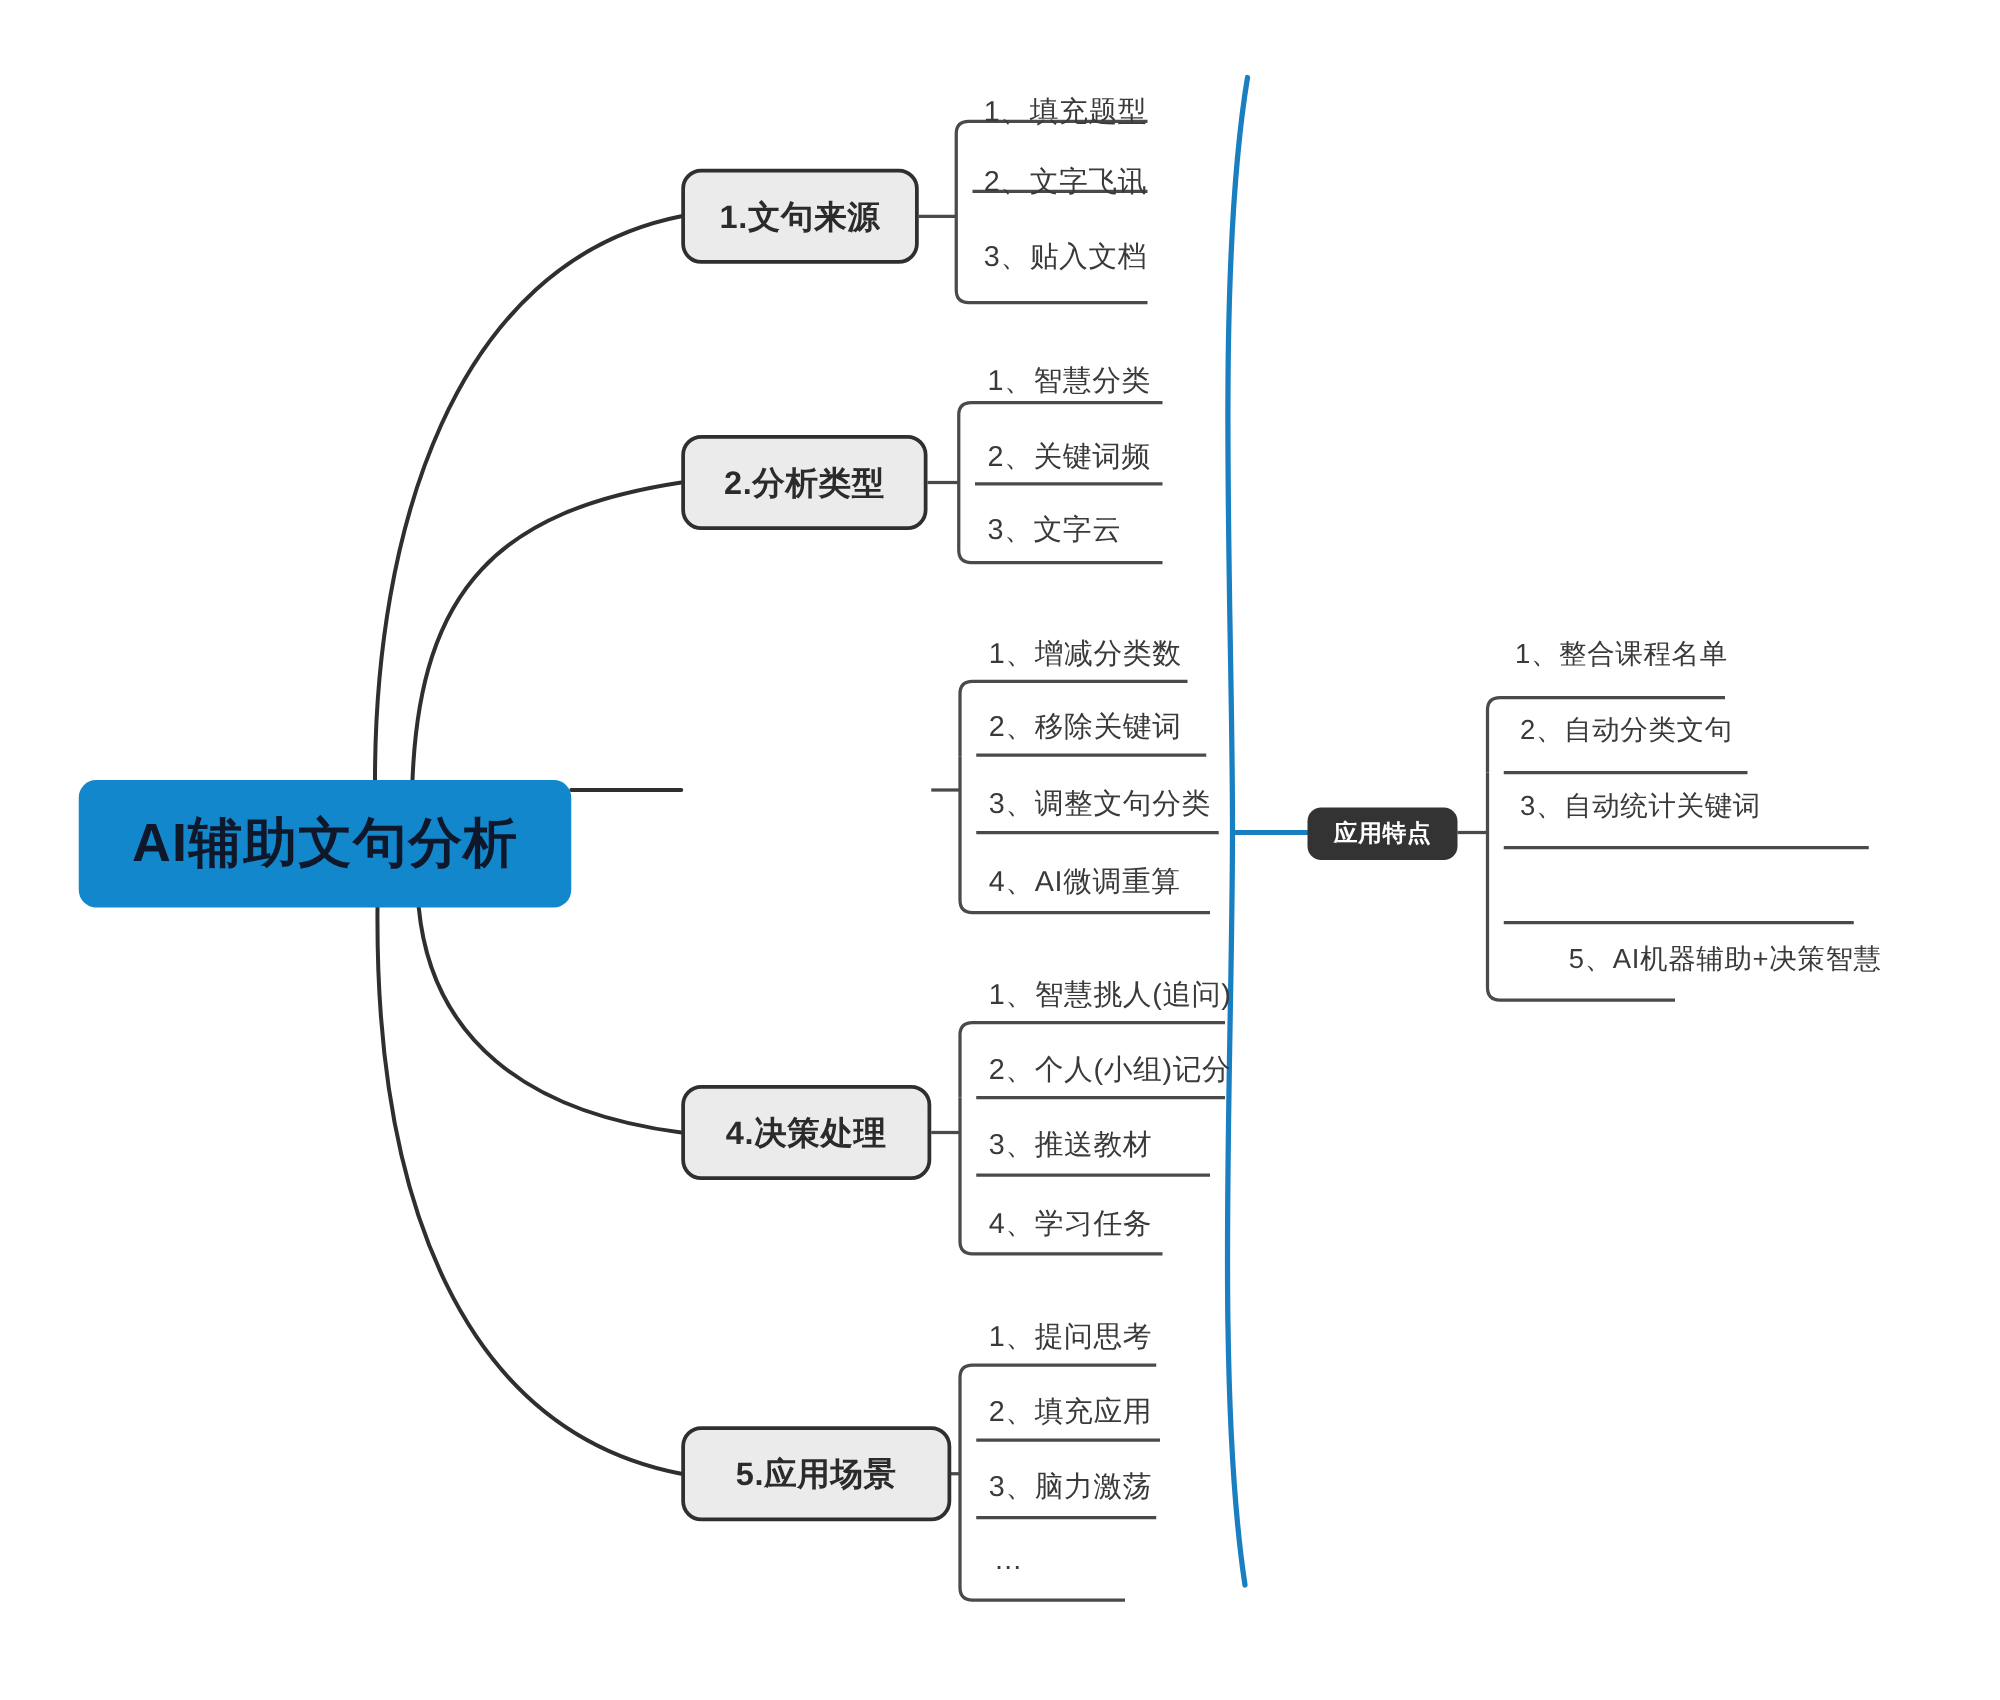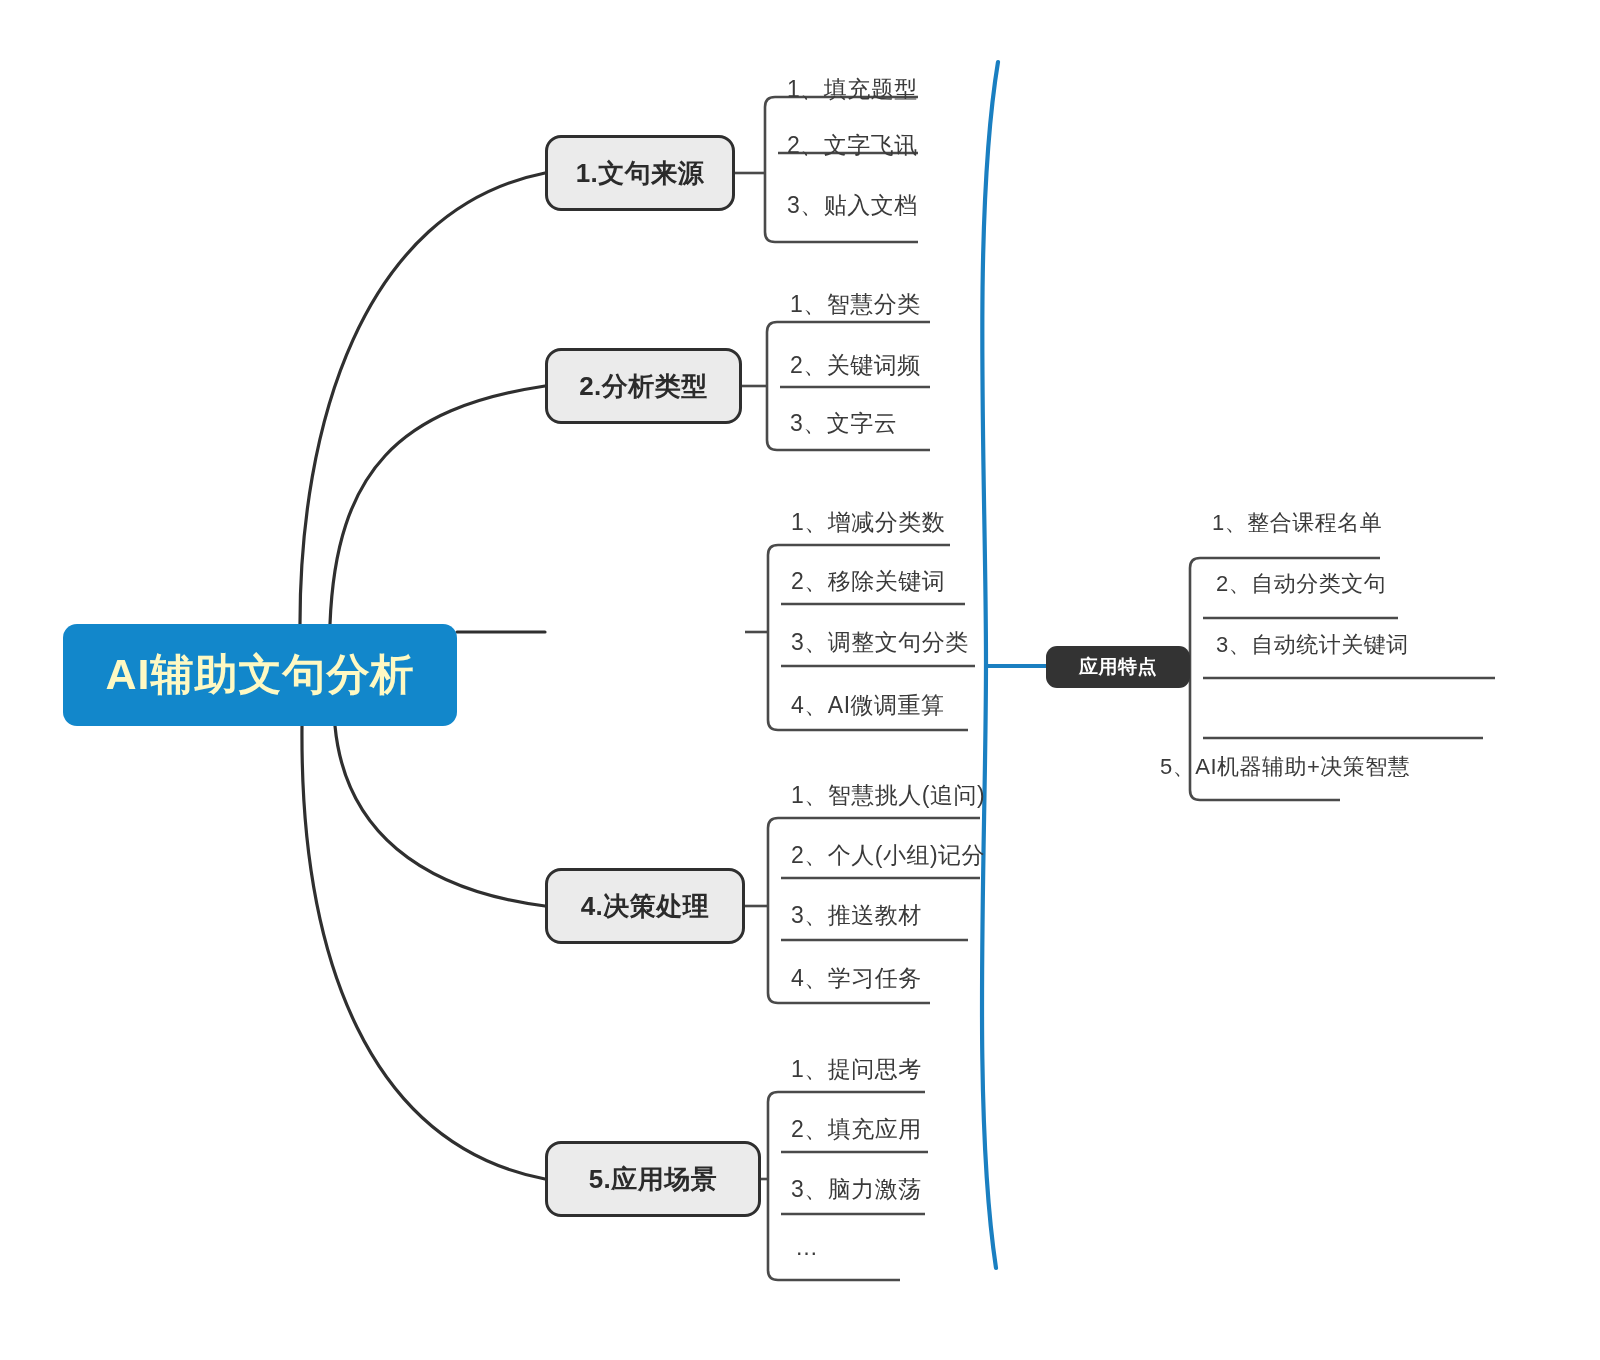--- a/index.html
+++ b/index.html
@@ -36,21 +36,21 @@
     width: 394px;
     height: 102px;
     background: #1287cb;
     border-radius: 14px;
     display: flex;
     align-items: center;
     justify-content: center;
     box-sizing: border-box;
   }
   .root-label {
-    color: #fef9c3;
+    color: #0f172a;
     font-size: 43px;
     font-weight: bold;
     letter-spacing: 1px;
     white-space: nowrap;
   }
   
   .branch-node {
     position: absolute;
     background: #ebebeb;
     border: 3.5px solid #2f2f2f;
@@ -66,21 +66,21 @@
     font-size: 26px;
     font-weight: bold;
     white-space: nowrap;
     letter-spacing: 0.5px;
   }
   
   .feature-node {
     position: absolute;
     left: 1046px;
     top: 646px;
-    width: 144px;
+    width: 120px;
     height: 42px;
     background: #333333;
     border-radius: 11px;
     display: flex;
     align-items: center;
     justify-content: center;
     box-sizing: border-box;
   }
   .feature-label {
     color: #ffffff;
@@ -210,15 +210,15 @@
   <div class="leaf-item" style="left:791px; top:1174px;">3、脑力激荡</div>
   <div class="leaf-item" style="left:795px; top:1234px;">…</div>
 
   <div class="feature-node">
     <span class="feature-label">应用特点</span>
   </div>
 
   <div class="leaf-item small" style="left:1212px; top:508px;">1、整合课程名单</div>
   <div class="leaf-item small" style="left:1216px; top:569px;">2、自动分类文句</div>
   <div class="leaf-item small" style="left:1216px; top:630px;">3、自动统计关键词</div>
-  <div class="leaf-item small" style="left:1160px; top:752px;">5、AI机器辅助+决策智慧</div>
+  <div class="leaf-item small" style="left:1255px; top:752px;">5、AI机器辅助+决策智慧</div>
 
 </div>
 
 </body></html>

